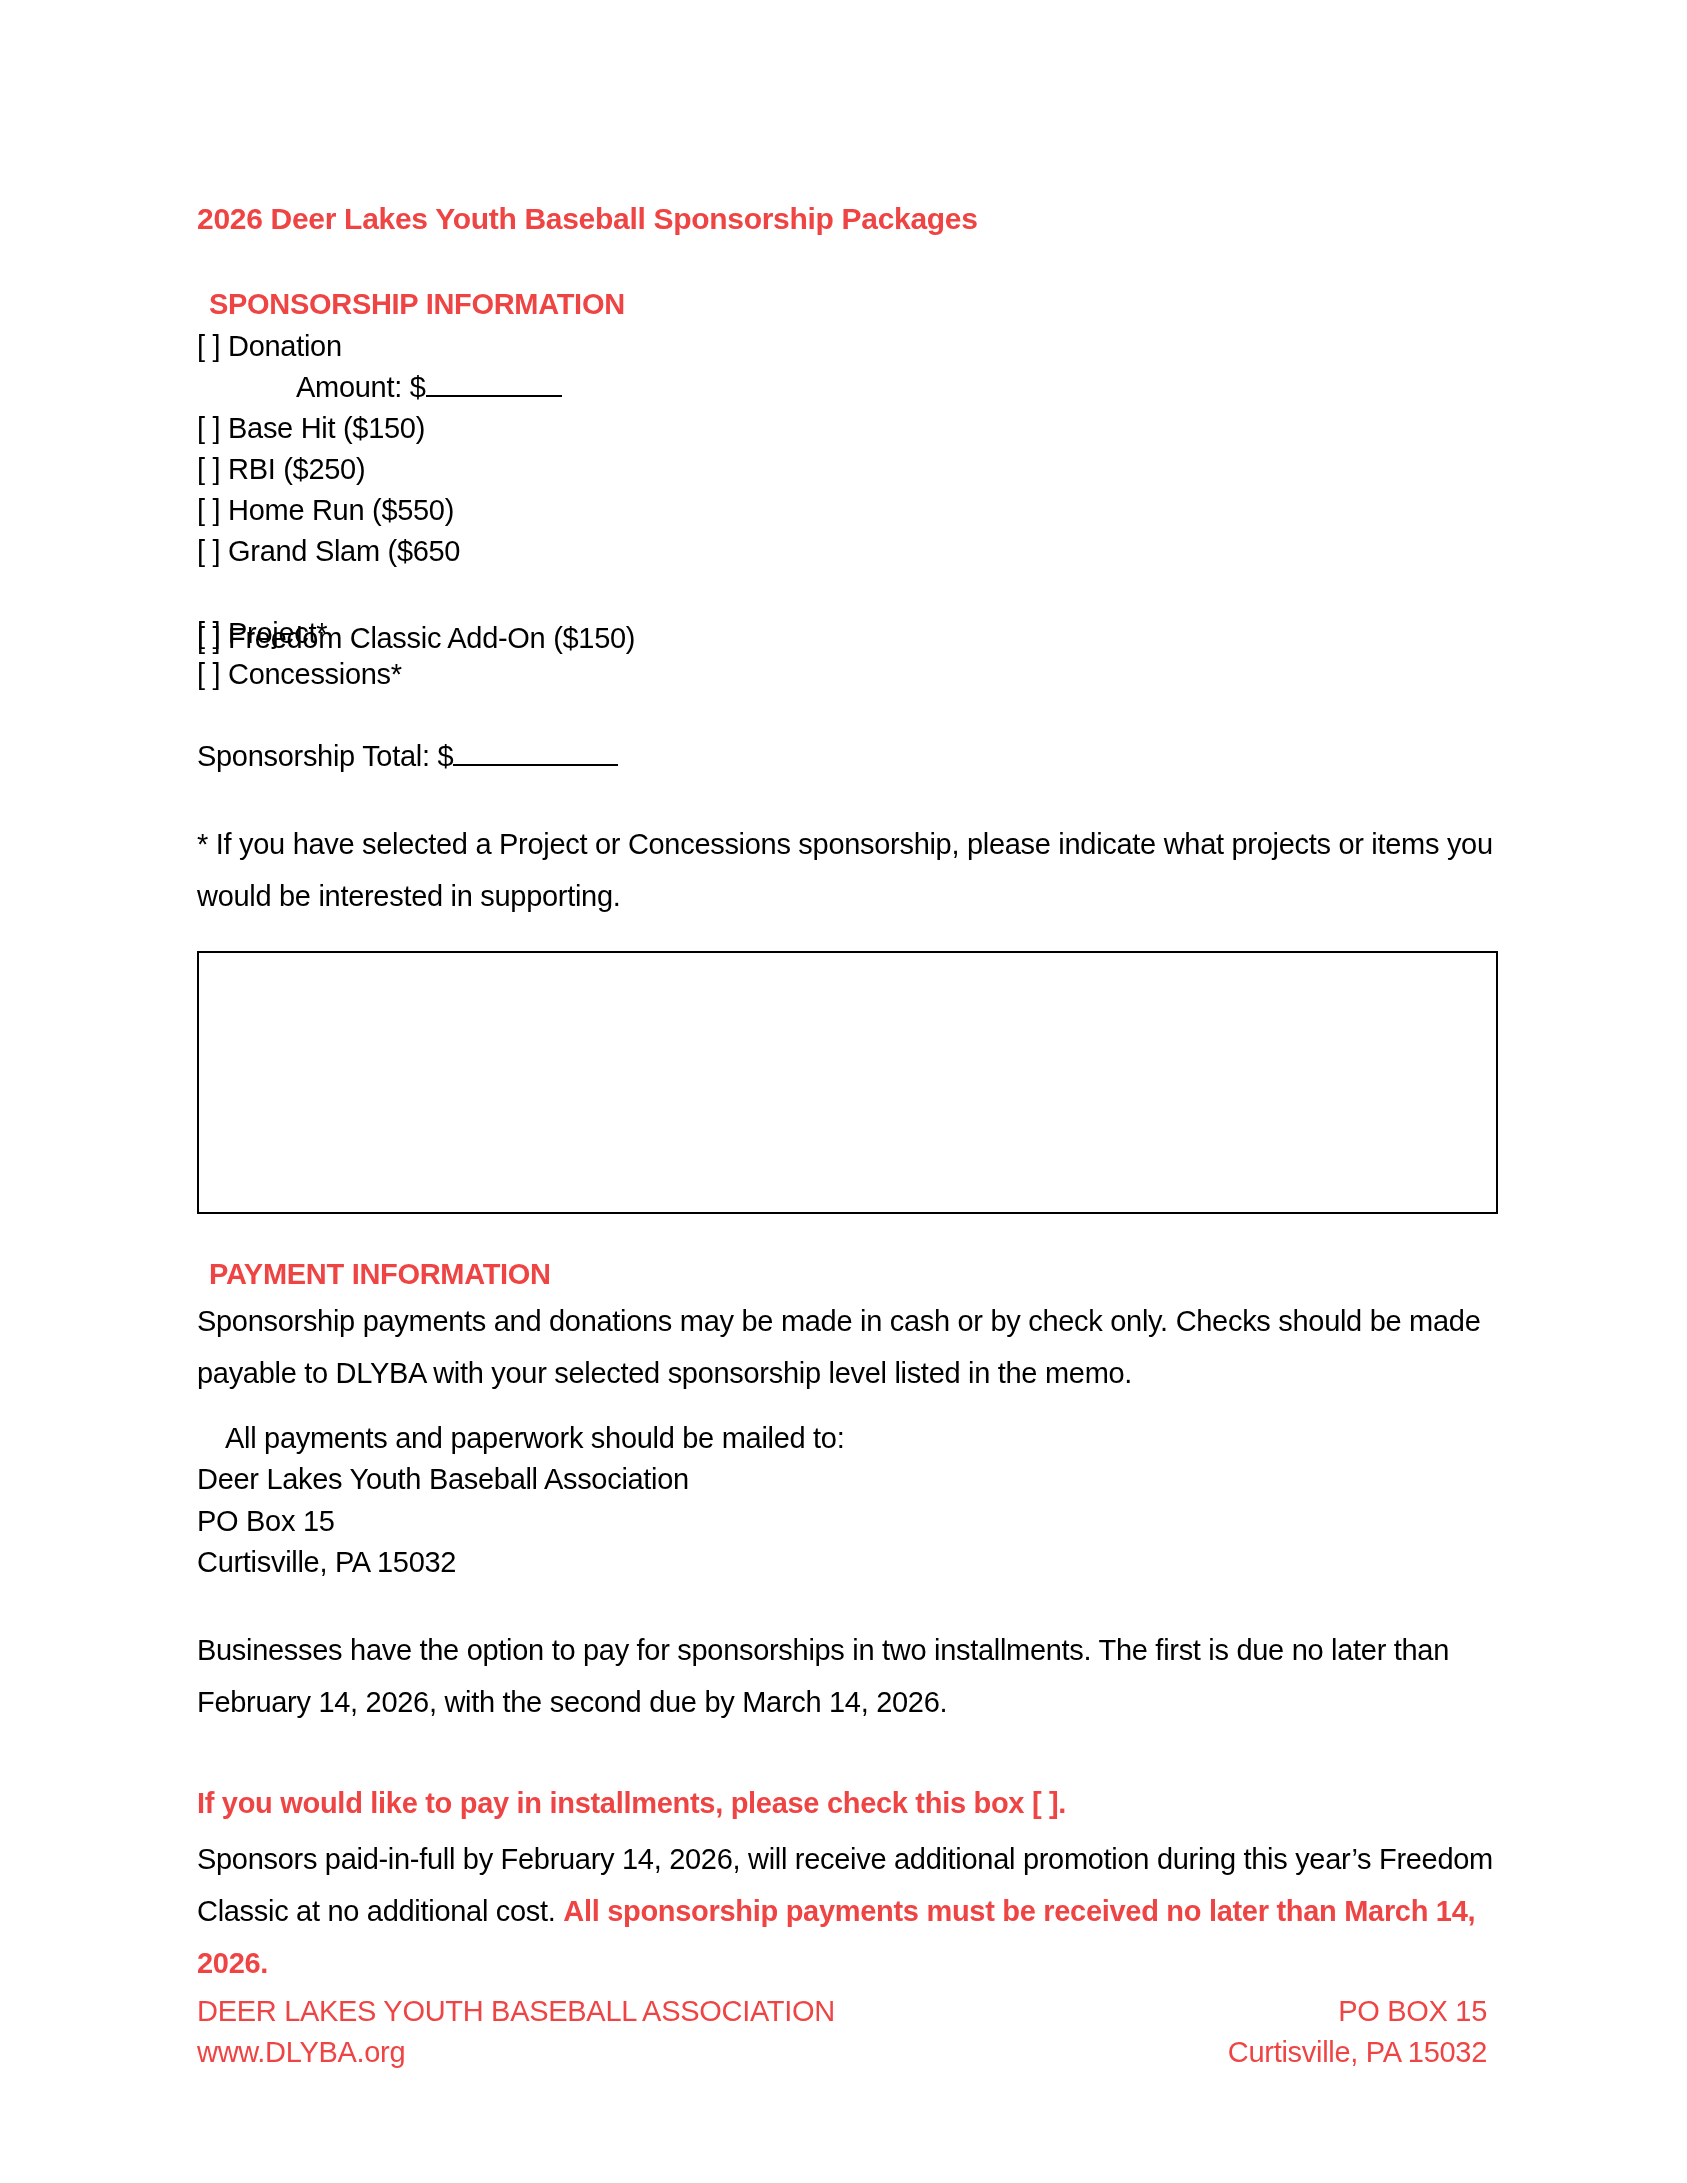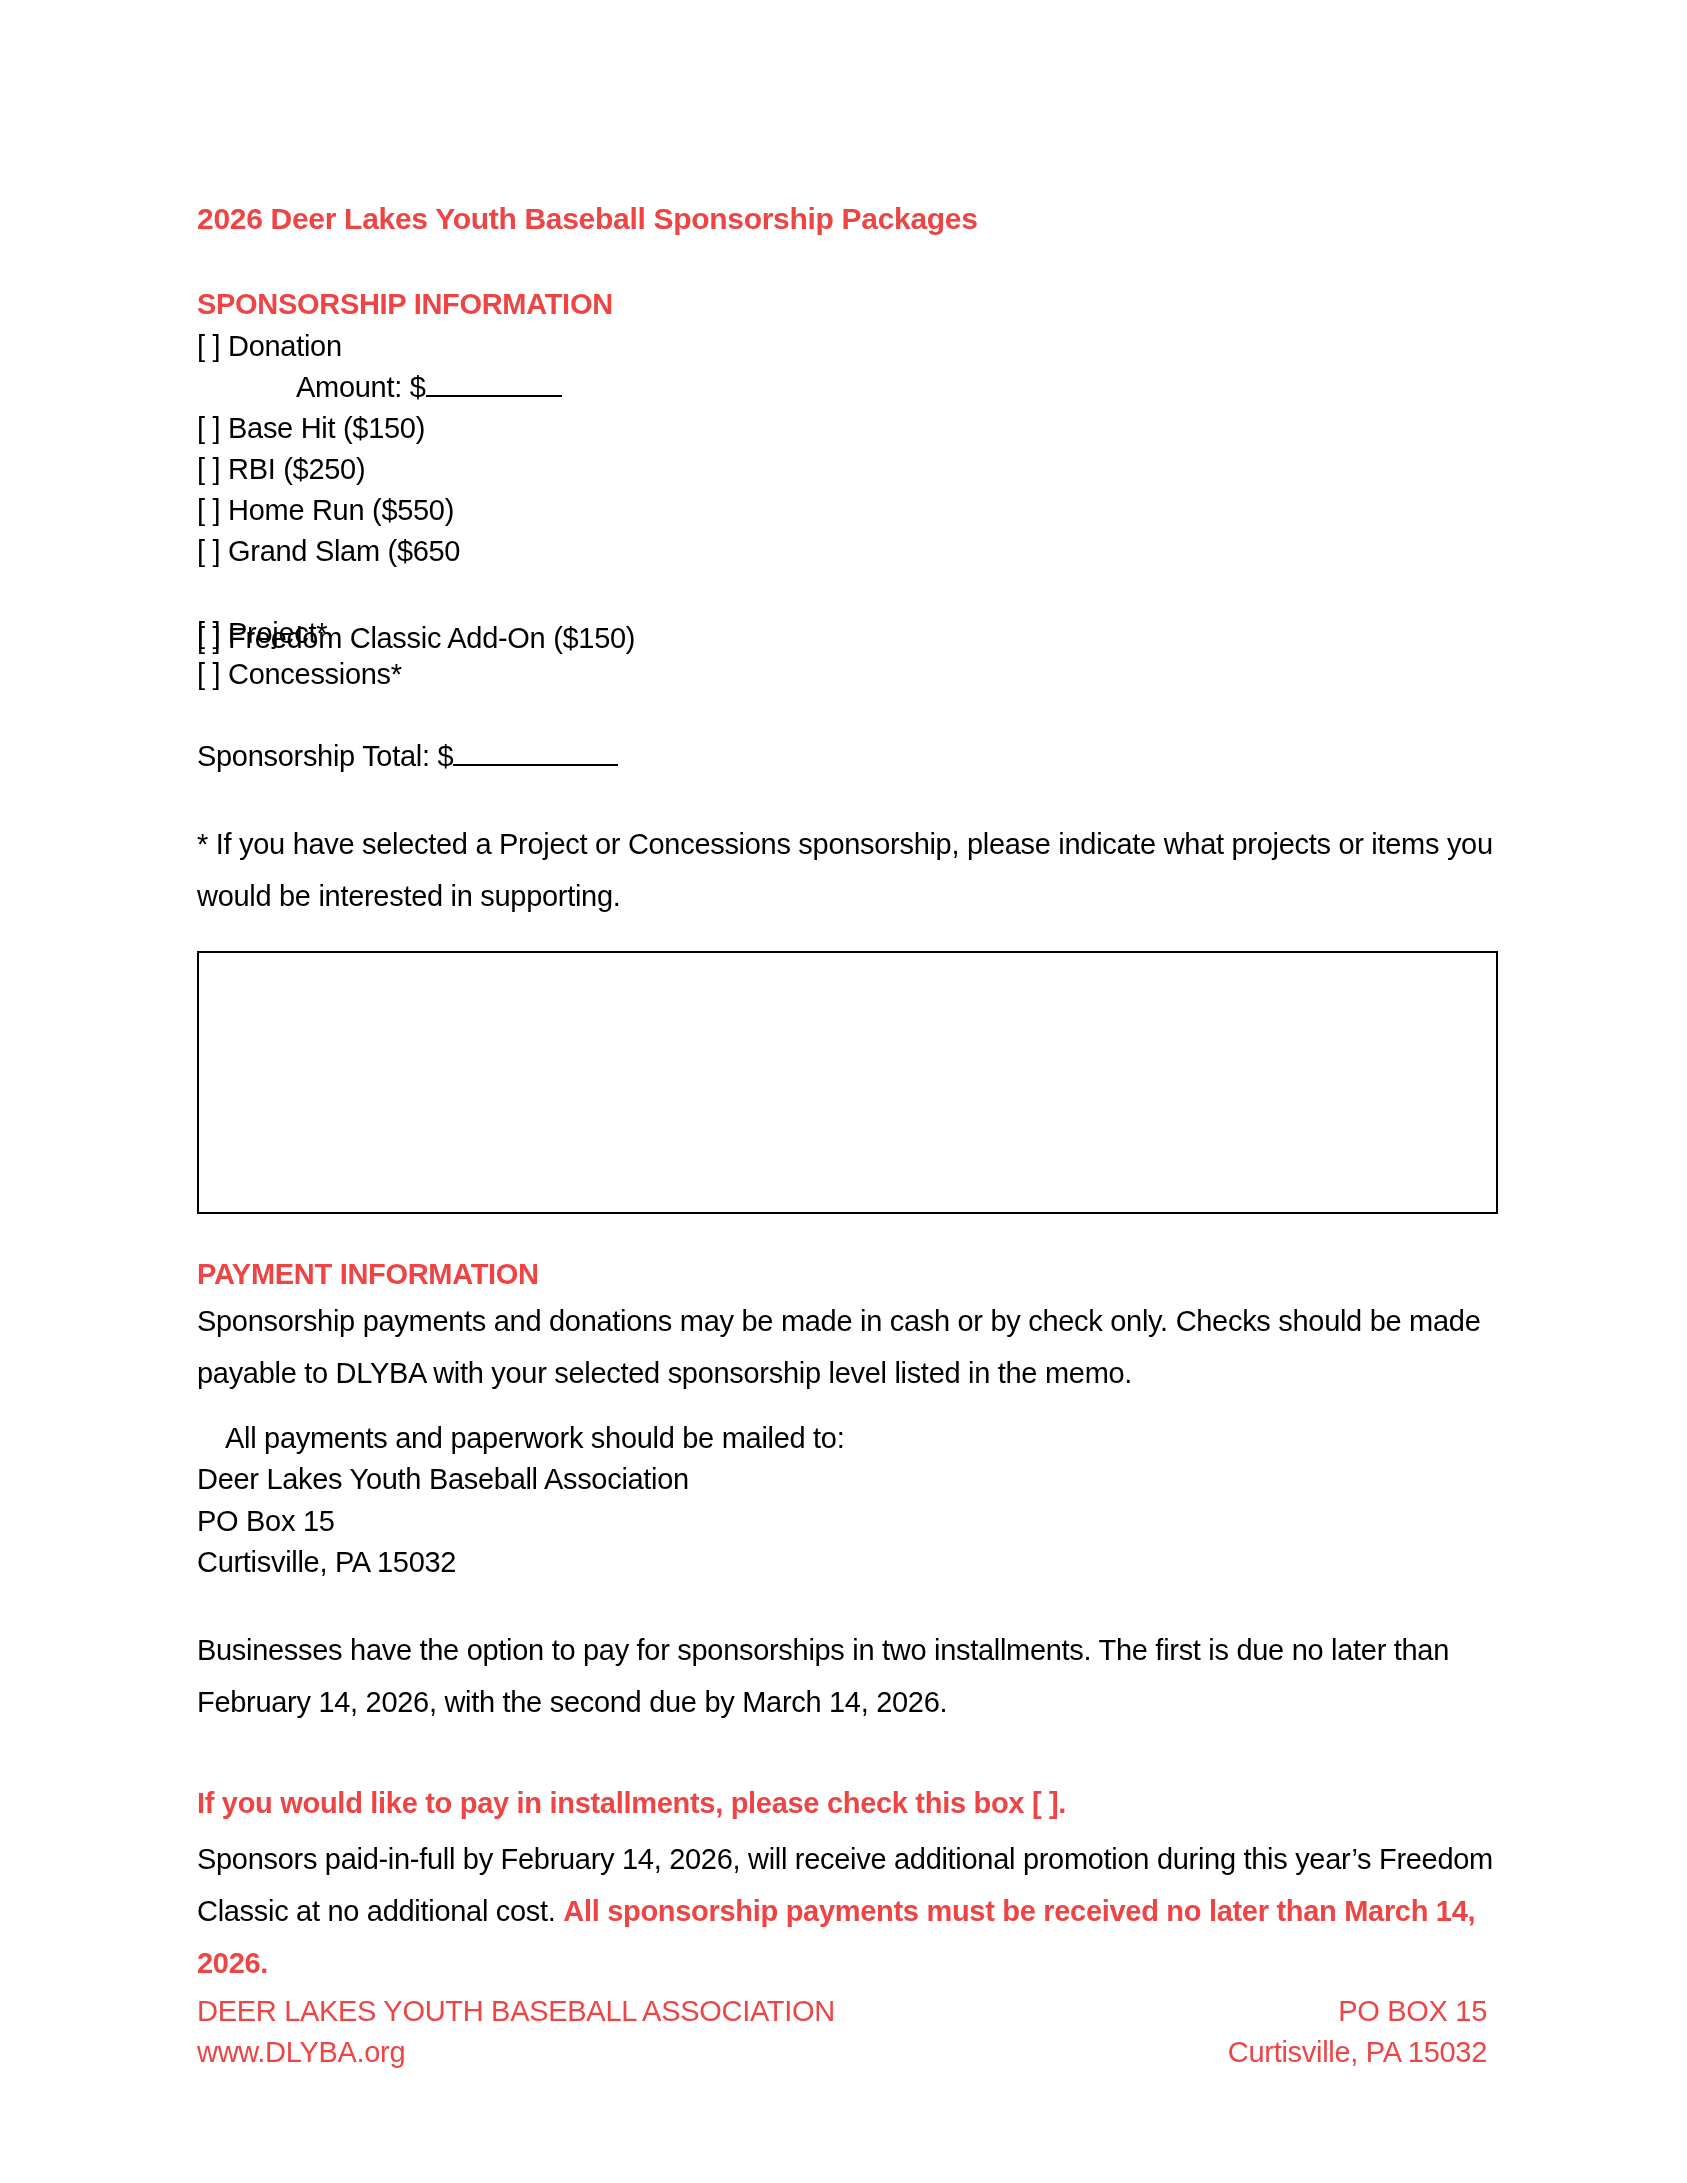--- a/index.html
+++ b/index.html
@@ -2,21 +2,21 @@
 <html style="font-size:10.6px"><head>
 <meta charset="utf-8">
 <style>
   html, body { margin: 0; padding: 0; background: #ffffff; }
   body { width: 1687px; height: 2183px; position: relative; overflow: hidden;
          font-family: "Liberation Sans", sans-serif; color: #000; }
   .page { position: absolute; left: 197px; top: 0; width: 1297px; }
   .green { color: #ef4444; }
   .t { position: absolute; left: 0; font-size: 29px; line-height: 41px; white-space: nowrap; letter-spacing: -0.3px; }
   .title { font-size: 30px; font-weight: bold; }
-  .hdr { font-weight: bold; }
+  .hdr { font-weight: bold; margin-left: 12px; }
   .bold { font-weight: bold; }
   .indent { left: 99px; }
   .blank { display: inline-block; border-bottom: 2px solid #000; height: 26.5px; vertical-align: baseline; }
   .para { position: absolute; left: 0; width: 1297px; font-size: 29px; line-height: 52px; letter-spacing: -0.3px; }
   .box { position: absolute; left: 0; top: 951px; width: 1301px; height: 263px; border: 2px solid #000; box-sizing: border-box; }
   .footer-row { position: absolute; left: 0; width: 1290px; font-size: 29px; line-height: 41px; display: flex; justify-content: space-between; letter-spacing: -0.3px; }
 </style>
 </head>
 <body>
 

